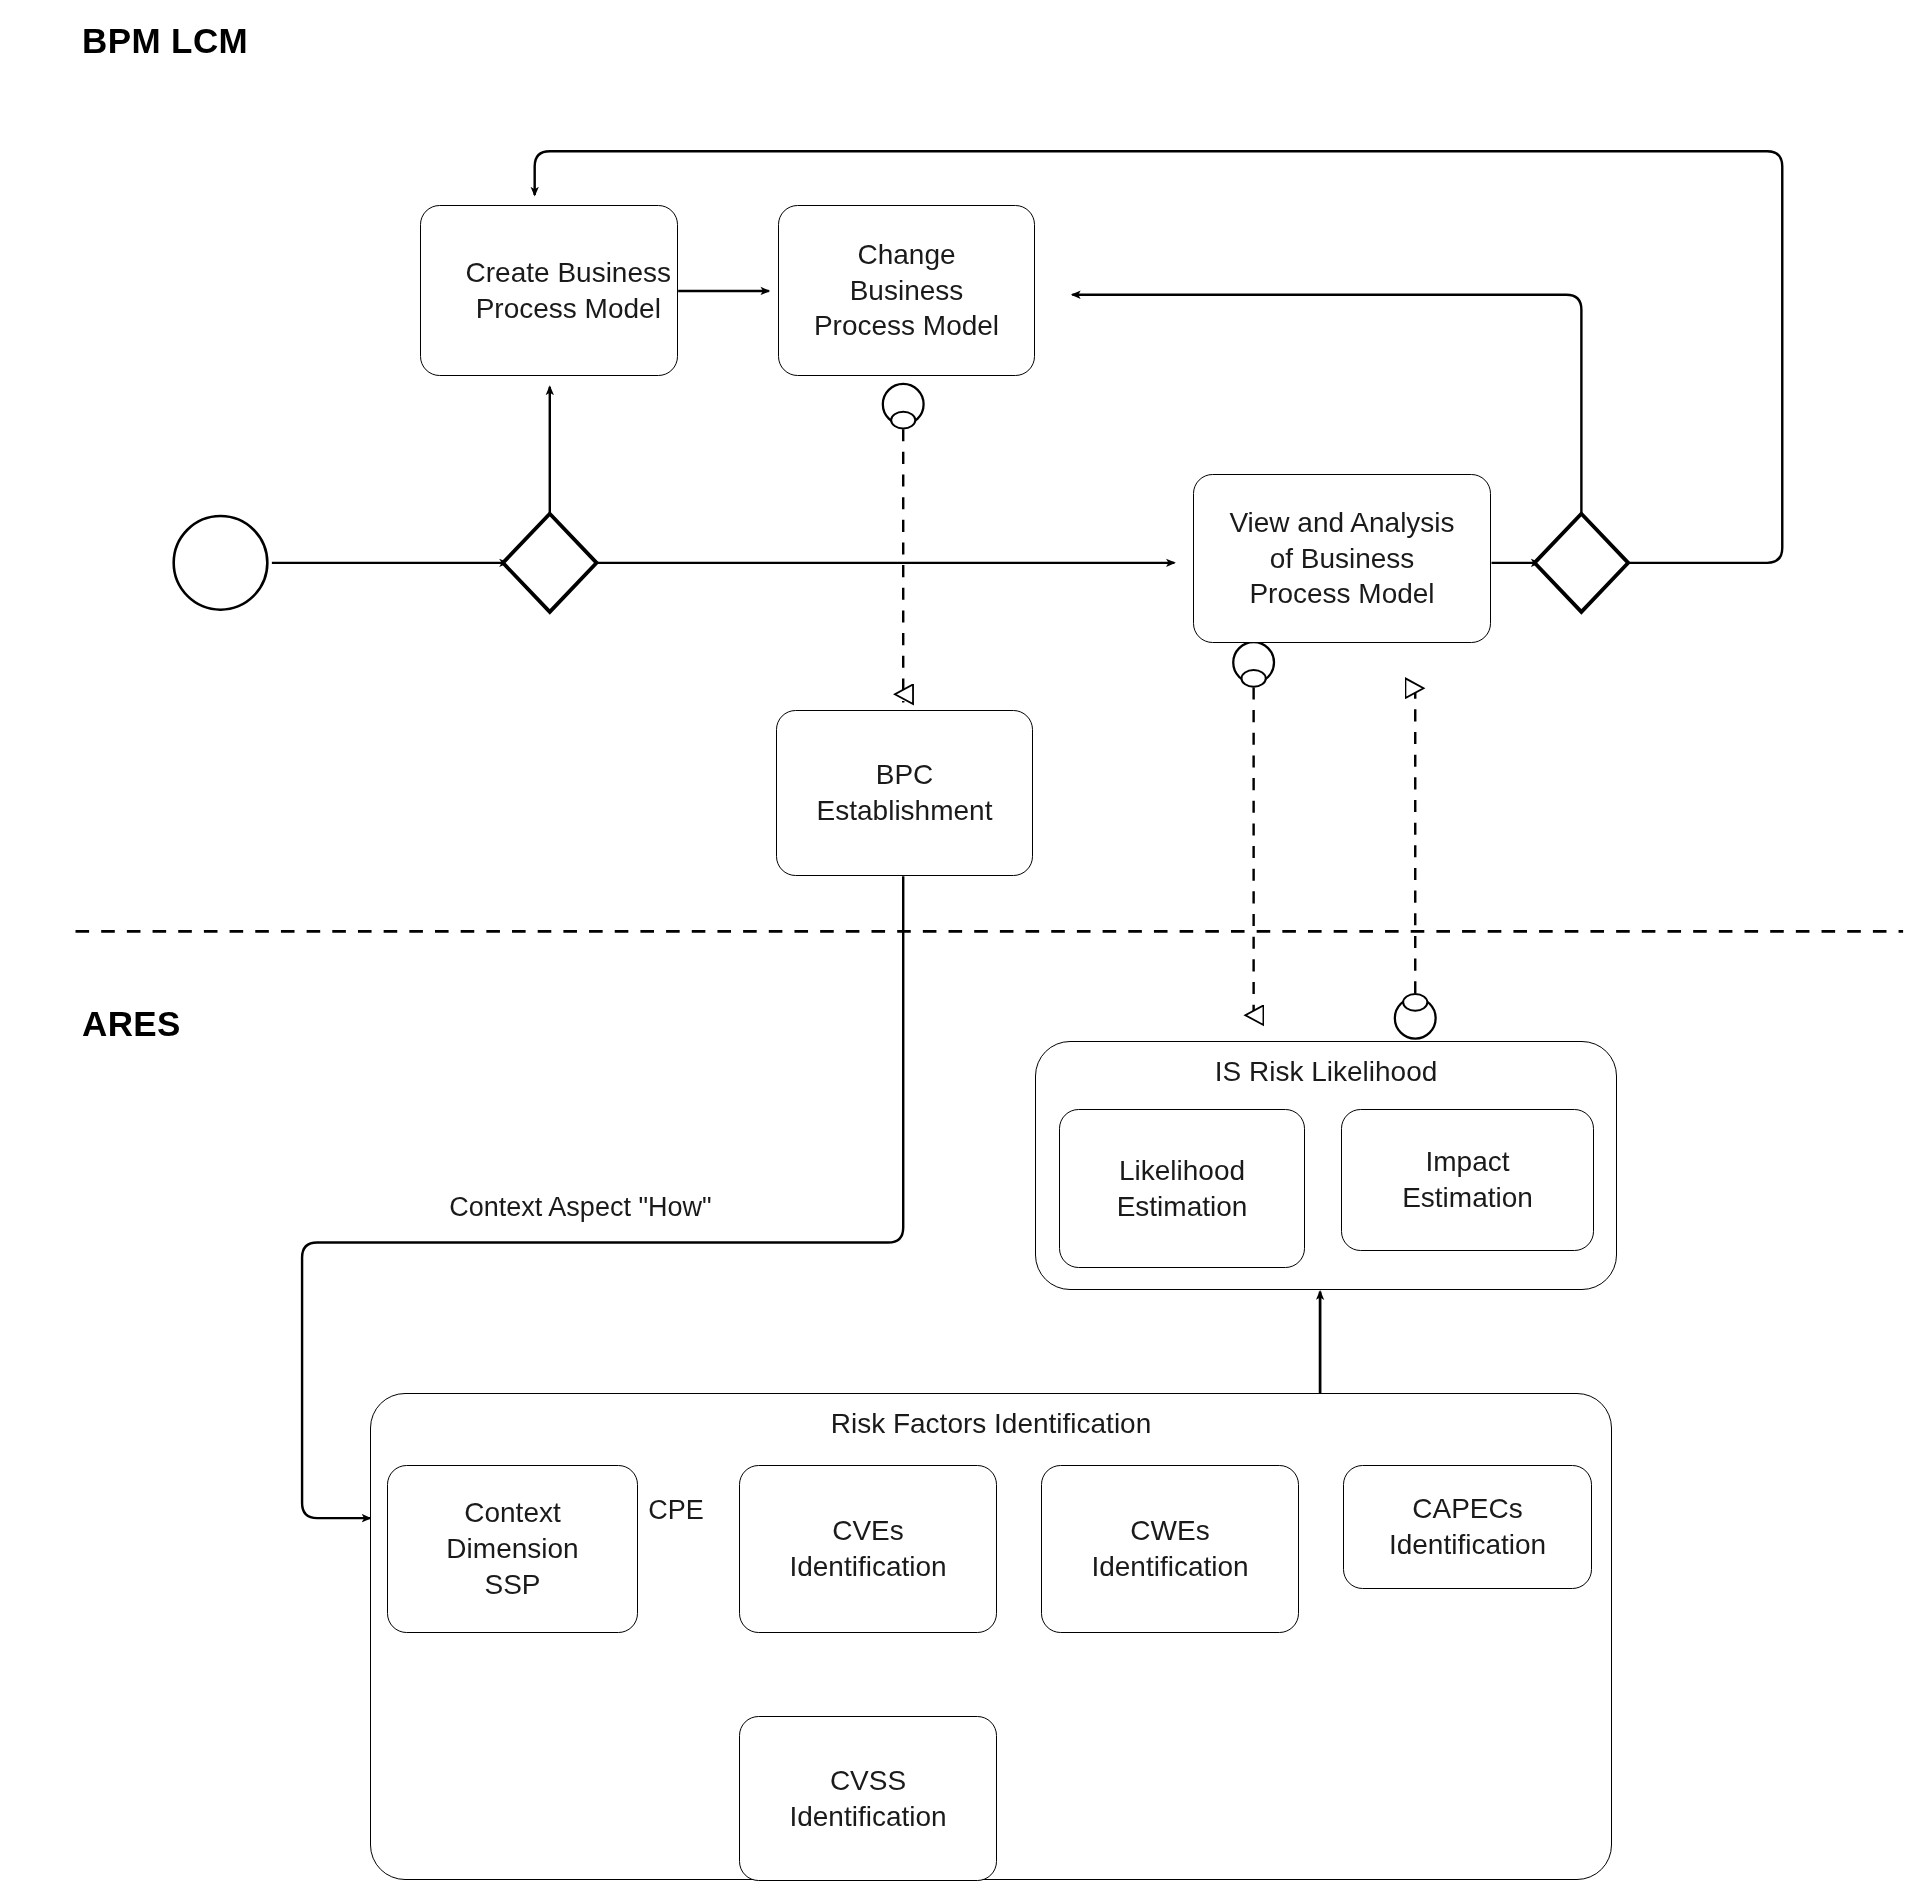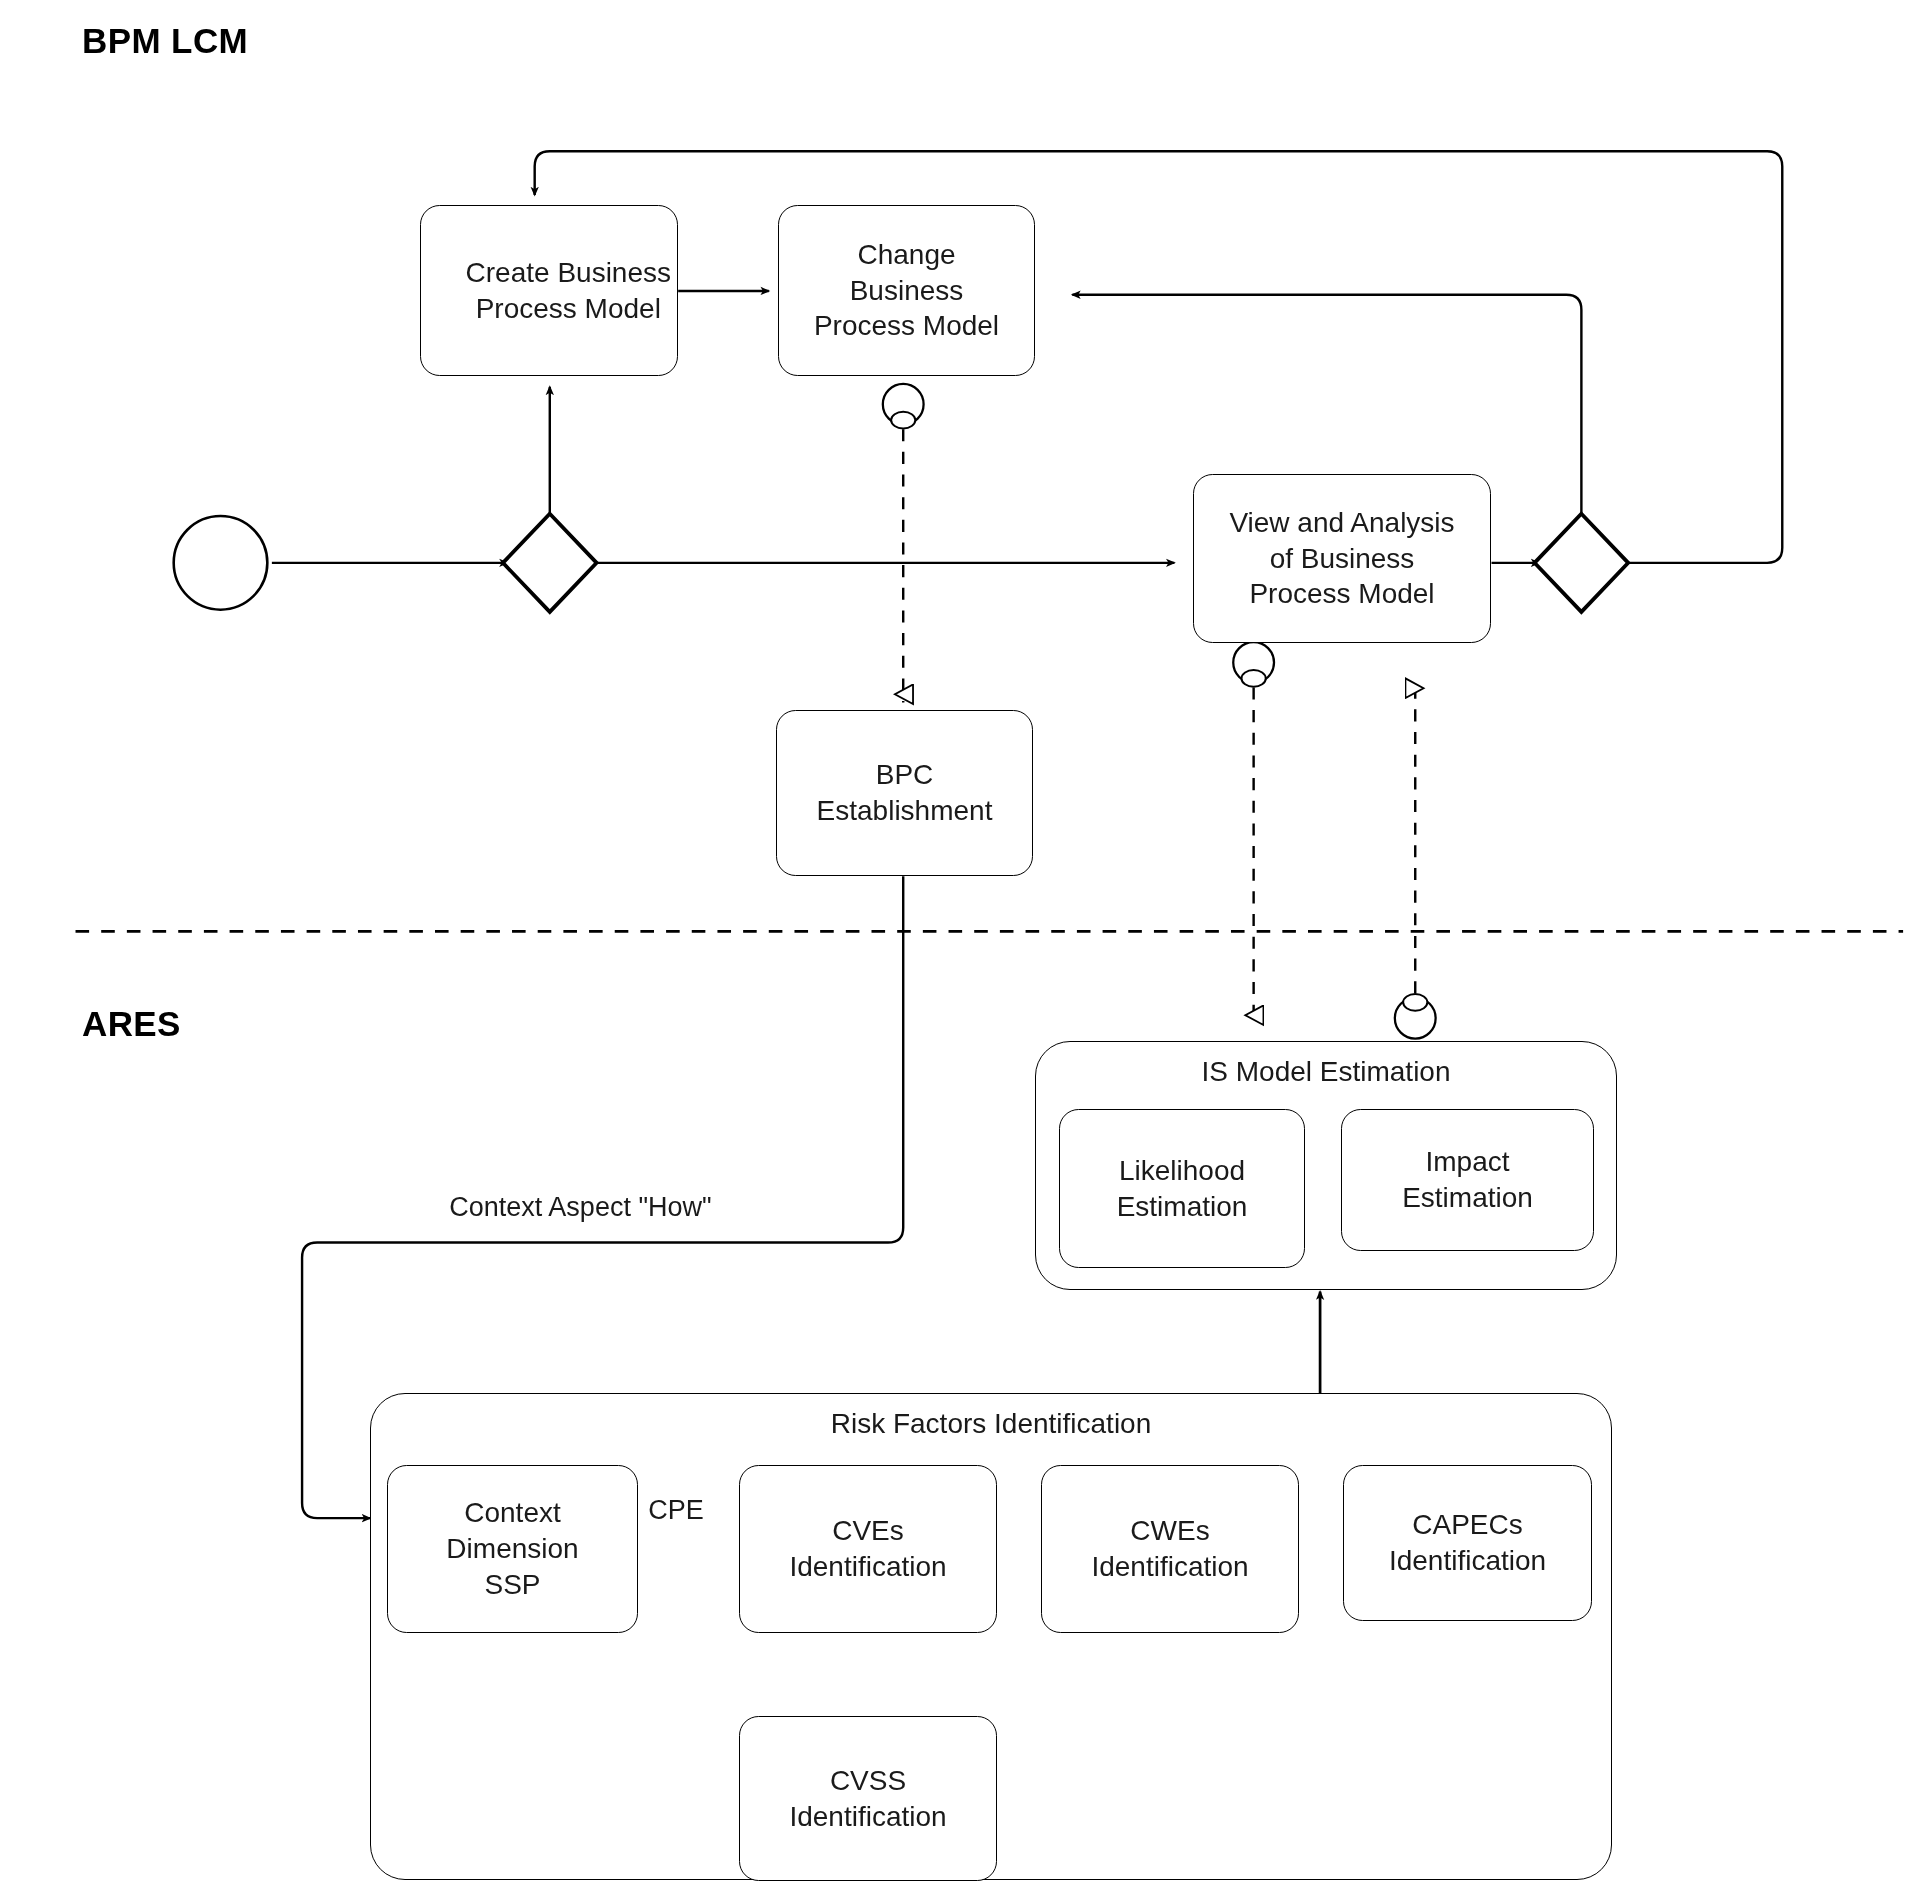--- a/index.html
+++ b/index.html
@@ -159,21 +159,21 @@
   </div>
 
   <div class="node" style="left:776px; top:710px; width:257px; height:166px;">
     <div>
       <span>BPC</span>
       <span>Establishment</span>
     </div>
   </div>
 
   <div class="group" style="left:1035px; top:1041px; width:582px; height:249px;">
-    <div class="group-title">IS Model Estimation</div>
+    <div class="group-title">IS Risk Likelihood</div>
   </div>
 
   <div class="node" style="left:1059px; top:1109px; width:246px; height:159px;">
     <div>
       <span>Likelihood</span>
       <span>Estimation</span>
     </div>
   </div>
 
   <div class="node" style="left:1341px; top:1109px; width:253px; height:142px;">
@@ -202,21 +202,21 @@
     </div>
   </div>
 
   <div class="node" style="left:1041px; top:1465px; width:258px; height:168px;">
     <div>
       <span>CWEs</span>
       <span>Identification</span>
     </div>
   </div>
 
-  <div class="node" style="left:1343px; top:1465px; width:249px; height:156px;">
+  <div class="node" style="left:1343px; top:1465px; width:249px; height:124px;">
     <div>
       <span>CAPECs</span>
       <span>Identification</span>
     </div>
   </div>
 
   <div class="node" style="left:739px; top:1716px; width:258px; height:165px;">
     <div>
       <span>CVSS</span>
       <span>Identification</span>

